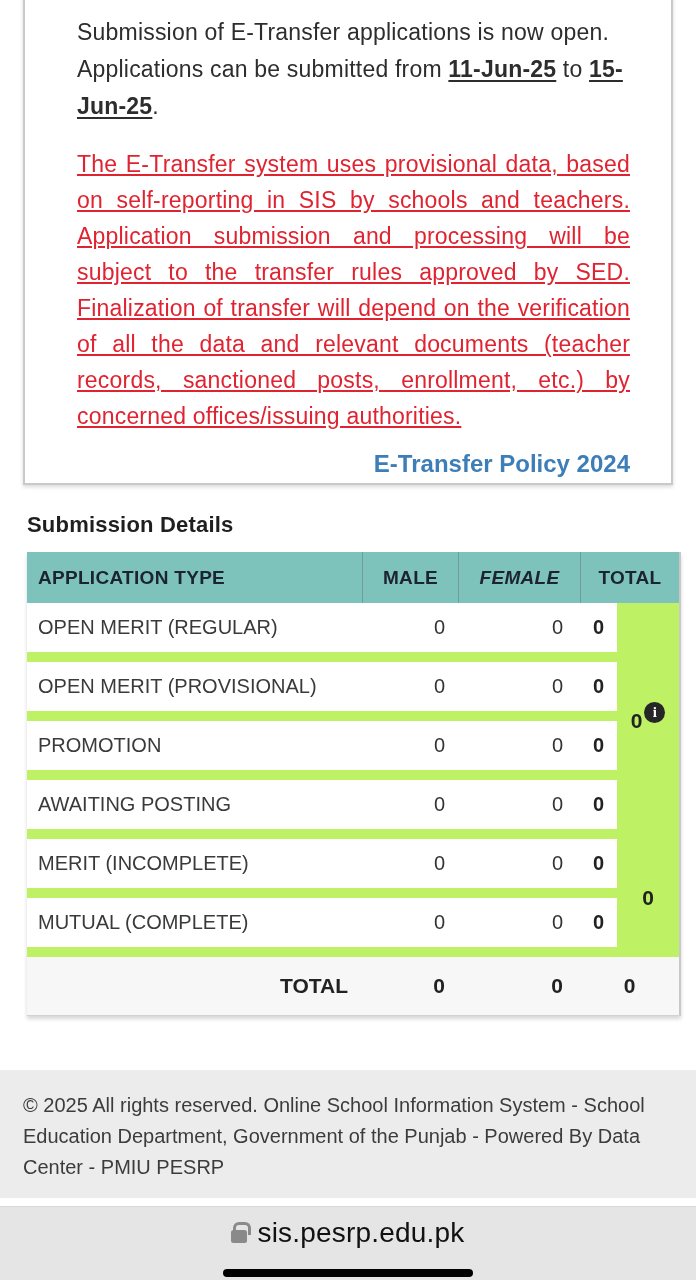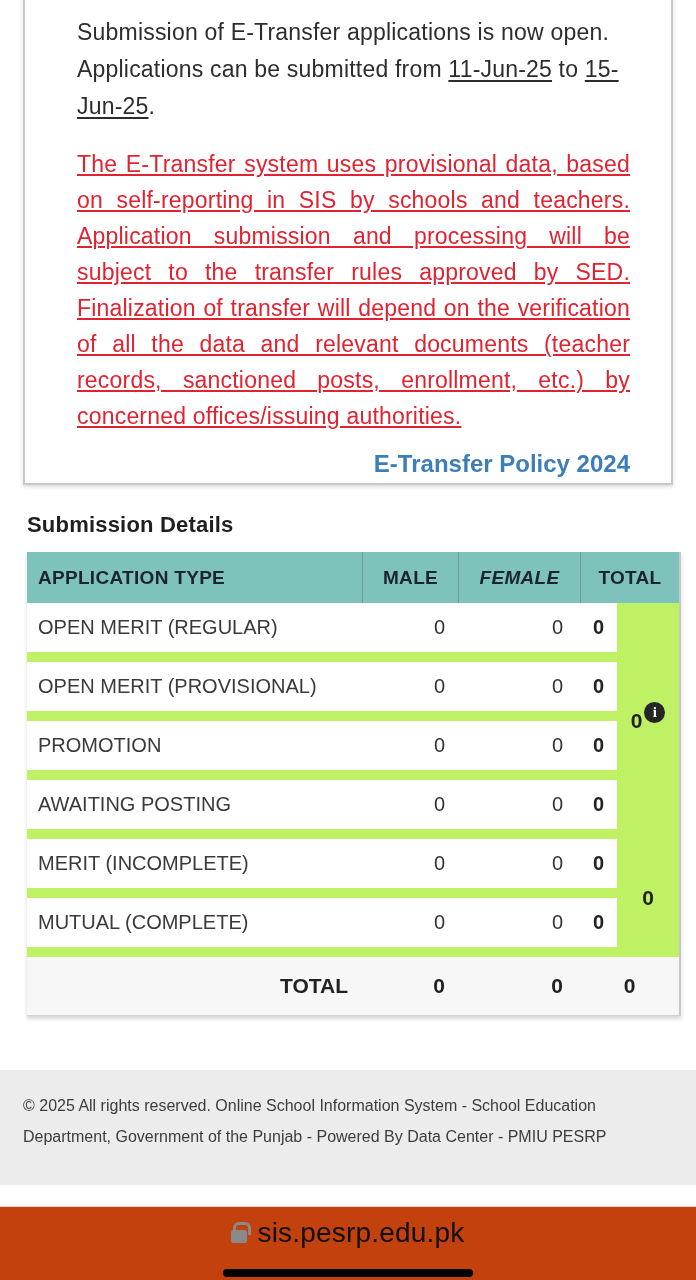--- a/index.html
+++ b/index.html
@@ -23,21 +23,21 @@
     padding:38px 41px 0 52px;
     overflow:hidden;
   }
   .notice-intro {
     font-size:23px;
     line-height:37px;
     color:#2d2d2d;
     letter-spacing:0.2px;
   }
   .notice-intro .date {
-    font-weight:normal;
+    font-weight:bold;
     text-decoration:underline;
     text-underline-offset:3px;
   }
   .notice-warning {
     margin-top:21px;
     font-size:23px;
     line-height:36px;
     color:#e02330;
     text-align:justify;
     letter-spacing:0.2px;
@@ -147,34 +147,34 @@
     line-height:21px;
     text-align:center;
     display:inline-block;
     cursor:pointer;
   }
 
   
   .site-footer {
     position:absolute;
     left:0; top:1070px;
-    width:696px; height:115px;
+    width:696px; height:128px;
     background:#ececec;
     padding:20px 38px 0 23px;
-    font-size:16px;
+    font-size:20px;
     line-height:31px;
     color:#3c3c3c;
   }
 
   
   .browser-bar {
     position:absolute;
     left:0; top:1206px;
     width:696px; height:74px;
-    background:#c2410c;
+    background:#e5e5e5;
     border-top:1px solid #d9d9d9;
   }
   .url-row {
     position:absolute;
     left:0; top:10px; width:100%;
     display:flex;
     align-items:center;
     justify-content:center;
     cursor:pointer;
   }

